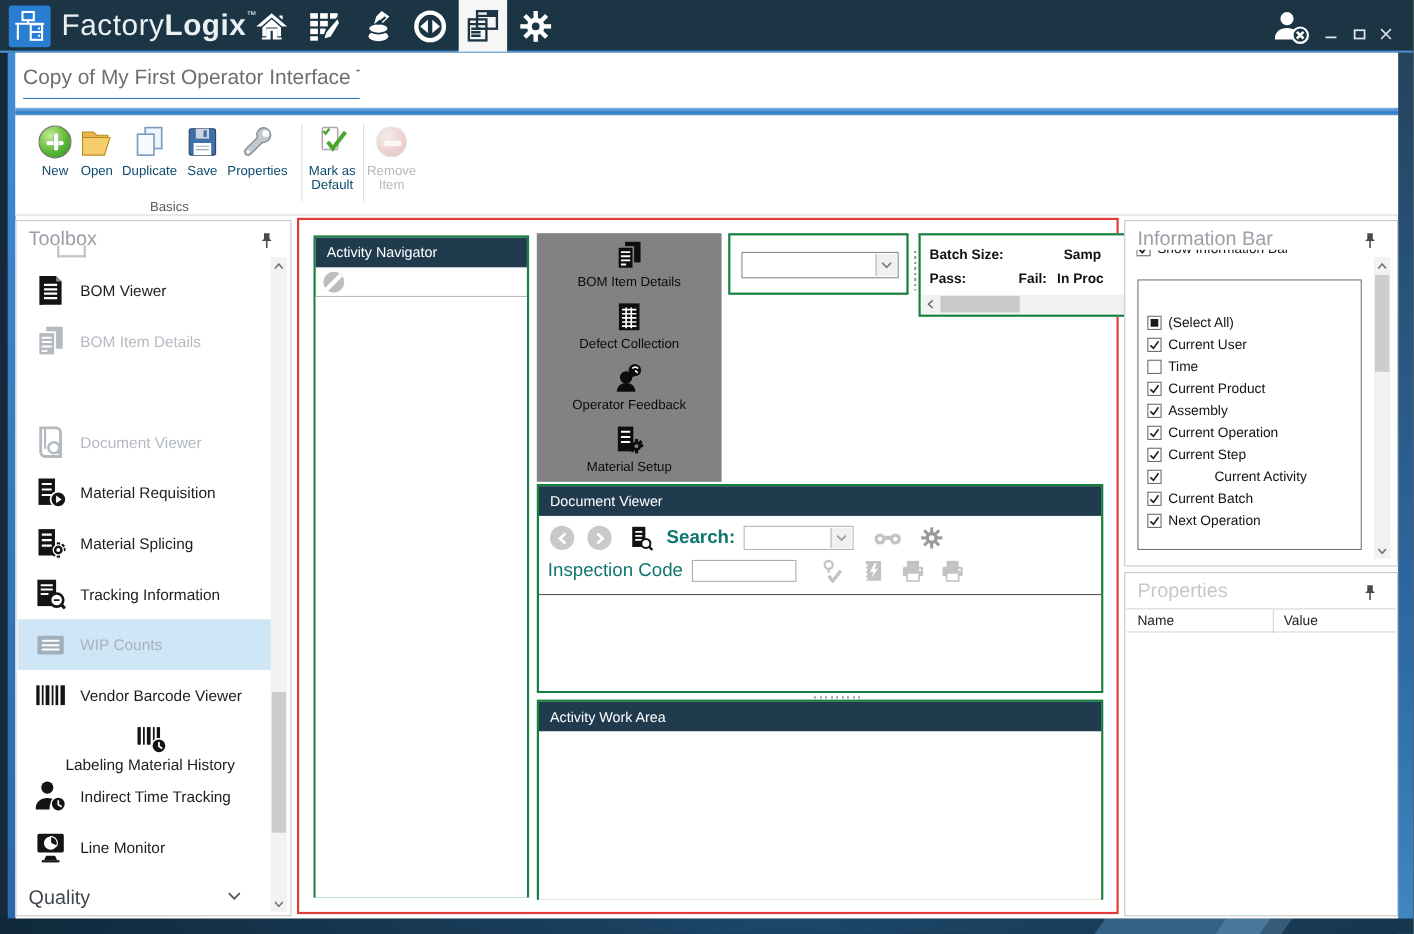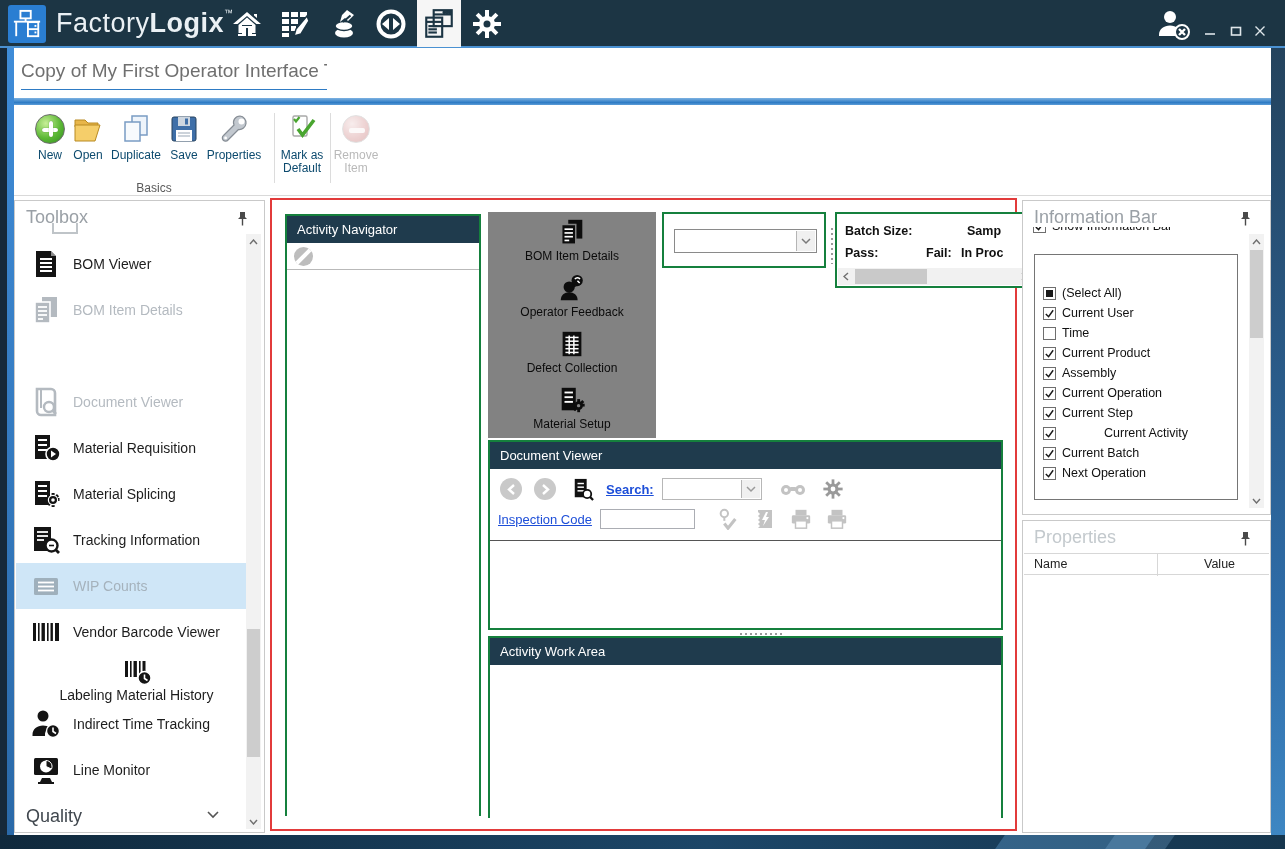--- a/index.html
+++ b/index.html
@@ -89,21 +89,21 @@
   .hdots { position:absolute; height:4px; background-image:repeating-linear-gradient(90deg,#9a9a9a 0 2px,transparent 2px 5px); background-size:100% 2px; background-repeat:no-repeat; background-position:center; }
 
   .batch-lbl { position:absolute; font-size:12.5px; font-weight:bold; color:#111; white-space:nowrap; }
   .hscroll { position:absolute; left:1px; right:1px; bottom:1px; height:17px; background:#f1f1f1; }
   .hthumb { position:absolute; top:1px; height:15px; background:#c9c9c9; }
   .harrow { position:absolute; top:0; width:16px; height:17px; display:flex; align-items:center; justify-content:center; color:#6f6f6f; }
 
   .dv-toolrow { position:absolute; display:flex; align-items:center; }
   .navcirc { width:22px; height:22px; border-radius:50%; background:#c9c9c9; display:flex; align-items:center; justify-content:center; color:#fff; }
   .gico { color:#c3c3c3; display:flex; align-items:center; justify-content:center; }
-  .lbl12 { font-size:13px; color:#1d4ed8;text-decoration:underline; }
+  .lbl12 { font-size:17px; color:#0f766e; }
   .inspinput { background:#fff; border:1px solid #abadb3; }
 
   
   .cbrow { position:absolute; left:8px; height:20px; display:flex; align-items:center; cursor:pointer; }
   .cb { width:13px; height:13px; border:1px solid #6e6e6e; background:#fff; display:flex; align-items:center; justify-content:center; flex:none; }
   .cb .inner { width:7px; height:7px; background:#1a1a1a; }
   .cblbl { margin-left:6px; font-size:12.5px; color:#111; white-space:nowrap; }
   .groupbox { position:absolute; border:1px solid #757575; background:#fff; }
   .gb-head { height:22px; border-bottom:1px solid #9b9b9b; display:flex; align-items:center; padding-left:10px; font-size:13px; color:#111; }
 
@@ -522,42 +522,42 @@
                 <line x1="8" y1="13" x2="17" y2="13"></line>
                 <line x1="8" y1="17" x2="17" y2="17"></line>
                 <line x1="8" y1="21" x2="17" y2="21"></line>
                 <line x1="8" y1="25" x2="13" y2="25"></line>
               </g>
             </svg>
           <span class="gplbl">BOM Item Details</span>
         </div>
         <div class="gp-item">
           <svg width="30" height="30" viewBox="0 0 32 32">
-              <circle cx="13" cy="15" r="6" fill="#0d0d0d"></circle>
-              <path d="M4 29c0-5.5 4-8.5 9-8.5s9 3 9 8.5z" fill="#0d0d0d"></path>
-              <circle cx="21.5" cy="8" r="6" fill="#0d0d0d"></circle>
-              <path d="M18 12l-2 4 5-2z" fill="#0d0d0d"></path>
-              <path d="M19 6.5c1.5-2 4.5-2 5.5 0M21.8 8.2l2.4 2.4" stroke="#fff" stroke-width="1.6" fill="none"></path>
-            </svg>
-          <span class="gplbl">Operator Feedback</span>
-        </div>
-        <div class="gp-item">
-          <svg width="30" height="30" viewBox="0 0 32 32">
               <rect x="6" y="3" width="20" height="26" fill="#0d0d0d"></rect>
               <g stroke="#fff" stroke-width="1.6">
                 <line x1="9" y1="9" x2="23" y2="9"></line>
                 <line x1="9" y1="13" x2="23" y2="13"></line>
                 <line x1="9" y1="17" x2="23" y2="17"></line>
                 <line x1="9" y1="21" x2="23" y2="21"></line>
                 <line x1="9" y1="25" x2="23" y2="25"></line>
                 <line x1="13" y1="7" x2="13" y2="27"></line>
                 <line x1="18" y1="7" x2="18" y2="27"></line>
               </g>
             </svg>
           <span class="gplbl">Defect Collection</span>
+        </div>
+        <div class="gp-item">
+          <svg width="30" height="30" viewBox="0 0 32 32">
+              <circle cx="13" cy="15" r="6" fill="#0d0d0d"></circle>
+              <path d="M4 29c0-5.5 4-8.5 9-8.5s9 3 9 8.5z" fill="#0d0d0d"></path>
+              <circle cx="21.5" cy="8" r="6" fill="#0d0d0d"></circle>
+              <path d="M18 12l-2 4 5-2z" fill="#0d0d0d"></path>
+              <path d="M19 6.5c1.5-2 4.5-2 5.5 0M21.8 8.2l2.4 2.4" stroke="#fff" stroke-width="1.6" fill="none"></path>
+            </svg>
+          <span class="gplbl">Operator Feedback</span>
         </div>
         <div class="gp-item">
           <svg width="30" height="30" viewBox="0 0 32 32">
               <rect x="5" y="3" width="15" height="24" fill="#0d0d0d"></rect>
               <g stroke="#fff" stroke-width="2">
                 <line x1="8" y1="8" x2="17" y2="8"></line>
                 <line x1="8" y1="13" x2="17" y2="13"></line>
                 <line x1="8" y1="18" x2="17" y2="18"></line>
               </g>
               <g fill="#0d0d0d">
@@ -828,19 +828,19 @@
       <div class="props-title">Properties</div>
       <div class="pin" style="right:18px; top:10px;">
         <svg width="13" height="16" viewBox="0 0 13 16">
             <path d="M4 1h5v5l2 2H2l2-2z" fill="#4a4a4a"></path>
             <line x1="6.5" y1="8" x2="6.5" y2="14.5" stroke="#4a4a4a" stroke-width="1.4"></line>
           </svg>
       </div>
       <div class="props-head">
         <div class="props-col" style="left:10px;">Name</div>
         <div class="props-div" style="left:133px;"></div>
-        <div class="props-col" style="left:143px;margin-left:37px;">Value</div>
+        <div class="props-col" style="left:143px;">Value</div>
       </div>
       <div style="position:absolute; left:1px; right:1px; top:55px; bottom:1px; background:#fff;"></div>
     </div>
 
   </div>
 </div>
 
 </body></html>

